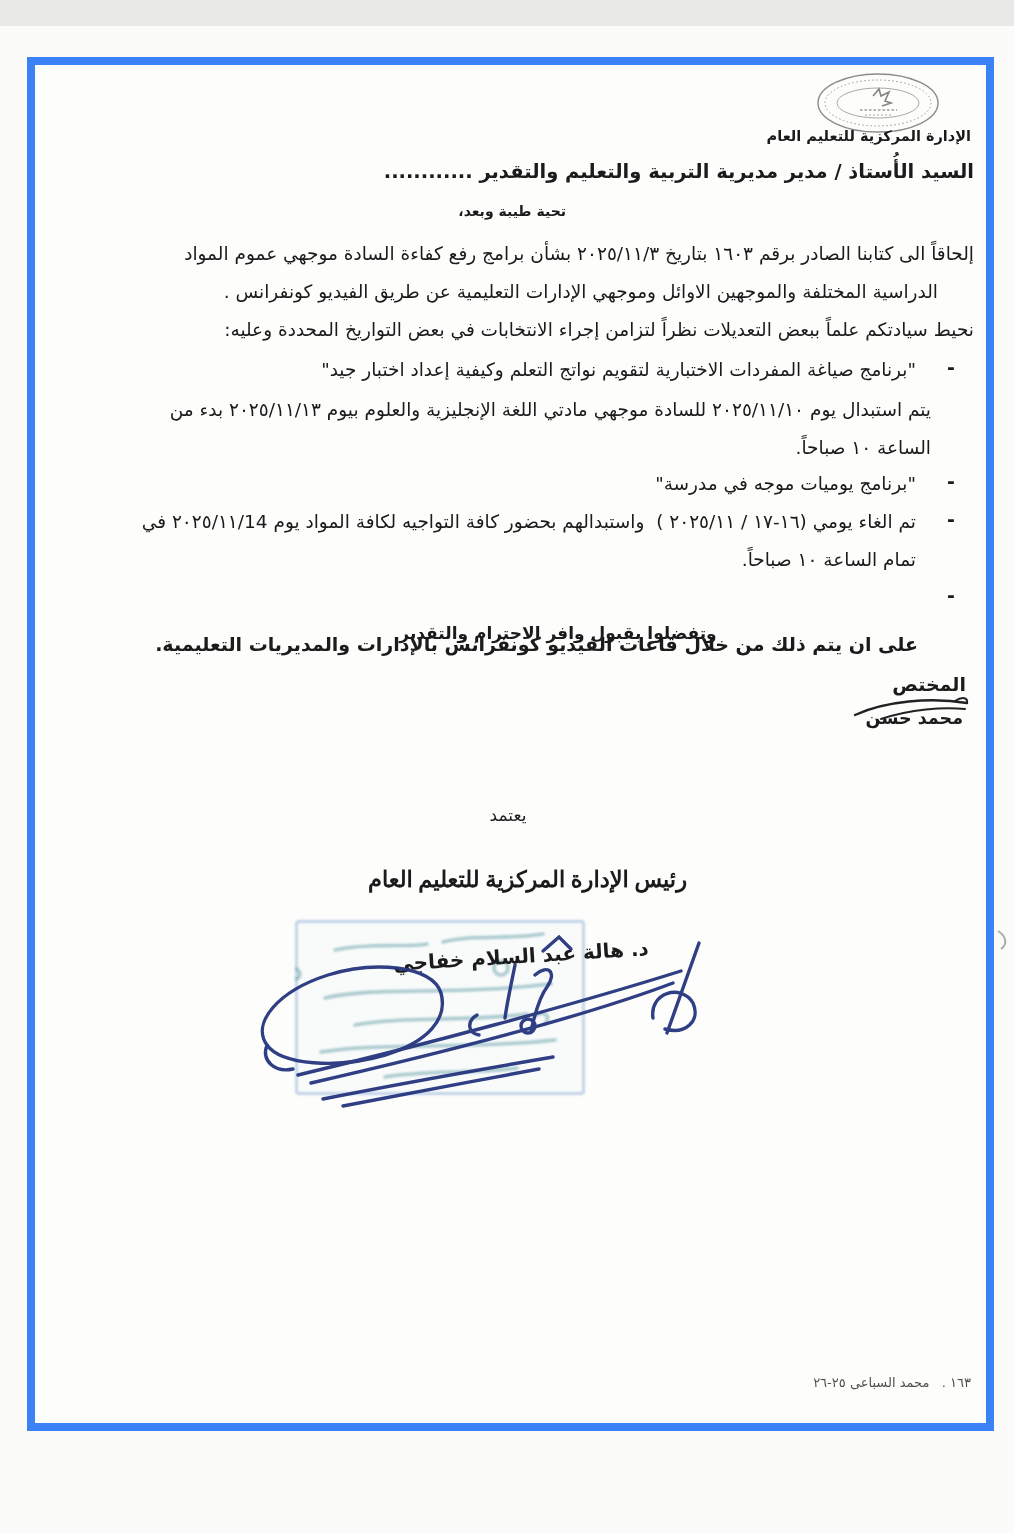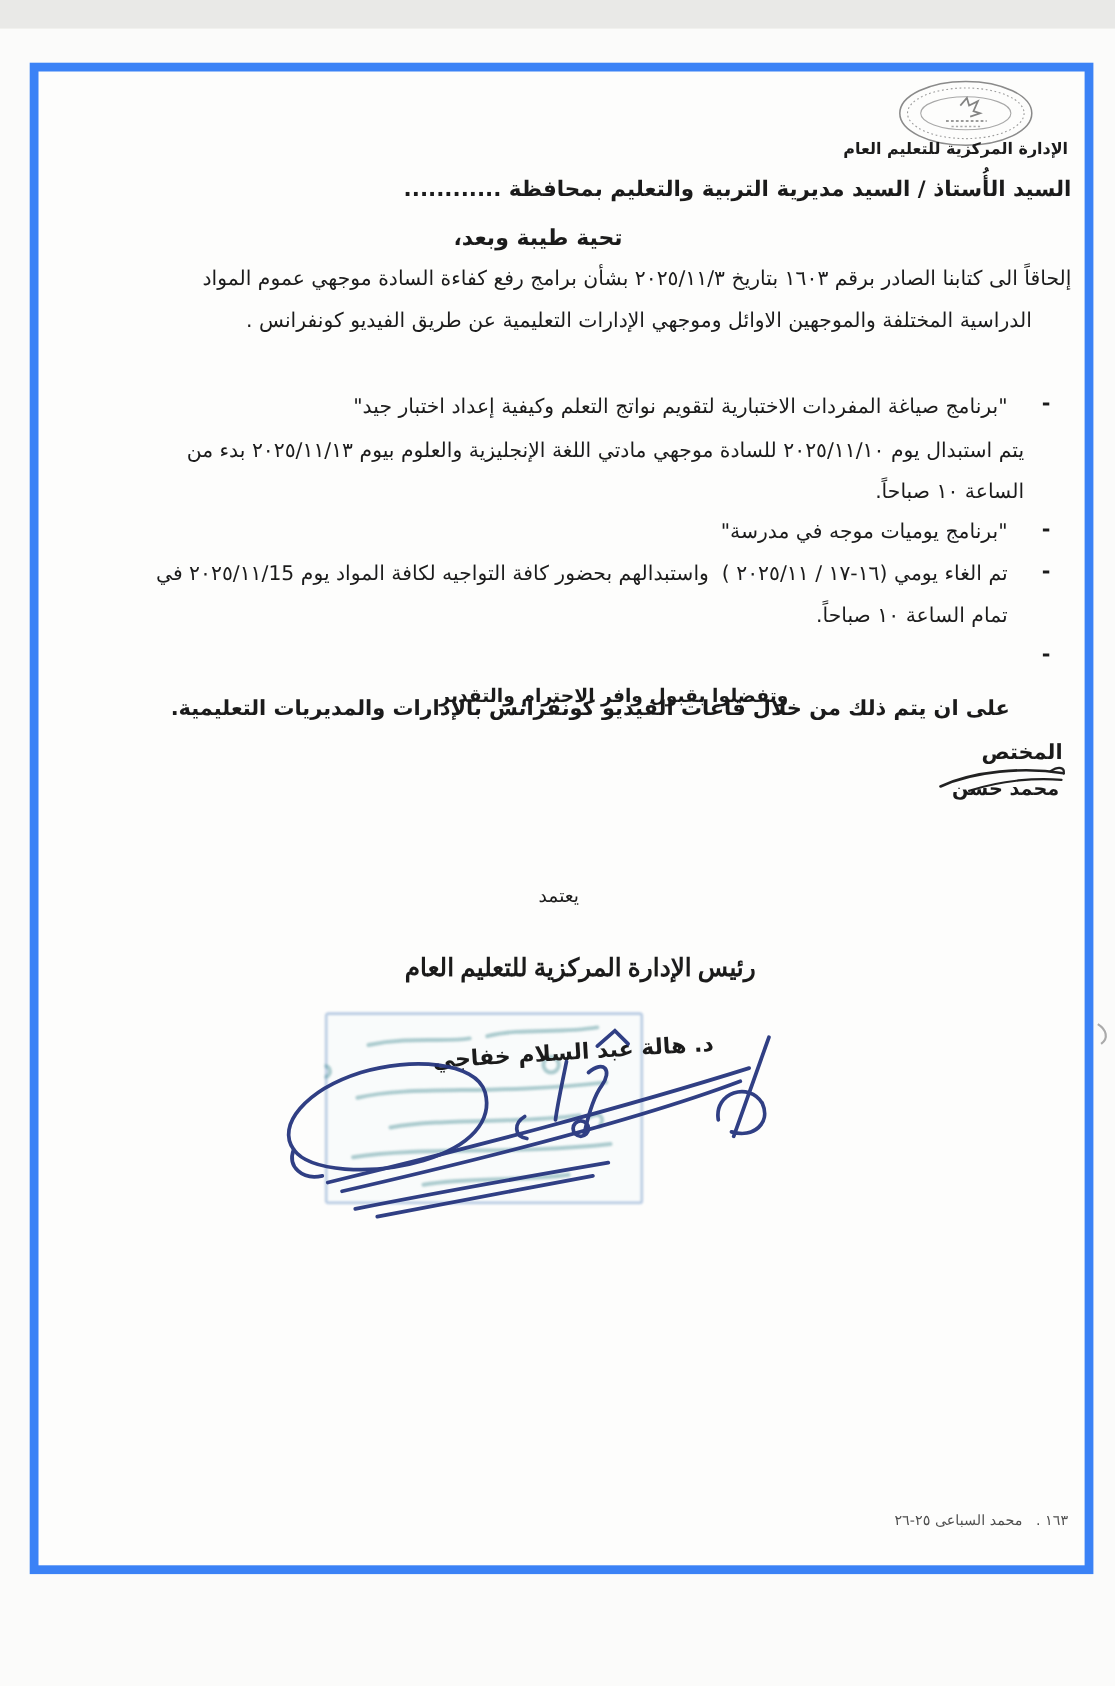--- a/index.html
+++ b/index.html
@@ -14,21 +14,21 @@
     border:8px solid #3b82f6;background:#fdfdfc;overflow:hidden;
   }
   .abs{position:absolute;}
   .line{
     position:absolute;direction:rtl;text-align:right;
     white-space:pre;font-size:18.5px;line-height:1.5;color:#1b1b1b;
   }
   .b{font-weight:700;}
   .dept{top:61px;right:15px;font-size:14.5px;}
   .recipient{top:92px;right:12px;font-size:19.5px;letter-spacing:.2px;}
-  .greeting{top:136px;right:420px;font-size:20px;margin-left:44px;}
+  .greeting{top:136px;right:420px;font-size:14px;margin-left:44px;}
   .l-intro1{top:175px;right:12px;}
   .l-intro2{top:213px;right:48px;}
   .l-intro3{top:251px;right:12px;}
   .l-b1{top:291px;right:70px;}
   .l-b1s1{top:331px;right:55px;margin-left:12px;}
   .l-b1s2{top:369px;right:55px;}
   .l-b2{top:405px;right:70px;}
   .l-b3a{top:443px;right:70px;}
   .l-b3b{top:481px;right:70px;}
   .l-b4{top:519px;right:68px;font-size:19px;margin-top:46px;}
@@ -59,38 +59,39 @@
     <ellipse cx="65" cy="33" rx="60" ry="29" fill="none" stroke="#777" stroke-width="1.4"></ellipse>
     <ellipse cx="65" cy="33" rx="53" ry="23" fill="none" stroke="#8a8a8a" stroke-width="1" stroke-dasharray="1.6,2.4"></ellipse>
     <ellipse cx="65" cy="33" rx="41" ry="15" fill="none" stroke="#9a9a9a" stroke-width="1"></ellipse>
     <path d="M60,26 l6,-7 l2,7 l8,-4 l-4,9 l6,2 l-9,3" fill="none" stroke="#6f6f6f" stroke-width="1.6"></path>
     <line x1="47" y1="40" x2="84" y2="40" stroke="#8a8a8a" stroke-width="1.6" stroke-dasharray="2.5,2"></line>
     <line x1="52" y1="45" x2="78" y2="45" stroke="#9a9a9a" stroke-width="1.2" stroke-dasharray="2,2"></line>
   </svg>
 
   <div class="line b dept">الإدارة المركزية للتعليم العام</div>
 
-  <div class="line b recipient">السيد الأُستاذ / السيد مديرية التربية والتعليم بمحافظة ............</div>
+  <div class="line b recipient">السيد الأُستاذ / مدير مديرية التربية والتعليم والتقدير ............</div>
 
   <div class="line b greeting">تحية طيبة وبعد،</div>
 
   <div class="line l-intro1">إلحاقاً الى كتابنا الصادر برقم ١٦٠٣ بتاريخ ٢٠٢٥/١١/٣ بشأن برامج رفع كفاءة السادة موجهي عموم المواد</div>
   <div class="line l-intro2">الدراسية المختلفة والموجهين الاوائل وموجهي الإدارات التعليمية عن طريق الفيديو كونفرانس .</div>
+  <div class="line l-intro3">نحيط سيادتكم علماً ببعض التعديلات نظراً لتزامن إجراء الانتخابات في بعض التواريخ المحددة وعليه:</div>
 
   <span class="dash d1">-</span>
   <div class="line l-b1">"برنامج صياغة المفردات الاختبارية لتقويم نواتج التعلم وكيفية إعداد اختبار جيد"</div>
 
   <div class="line l-b1s1">يتم استبدال يوم ٢٠٢٥/١١/١٠ للسادة موجهي مادتي اللغة الإنجليزية والعلوم بيوم ٢٠٢٥/١١/١٣ بدء من</div>
   <div class="line l-b1s2">الساعة ١٠ صباحاً.</div>
 
   <span class="dash d2">-</span>
   <div class="line l-b2">"برنامج يوميات موجه في مدرسة"</div>
 
   <span class="dash d3">-</span>
-  <div class="line l-b3a">تم الغاء يومي (١٦-١٧ / ٢٠٢٥/١١ )  واستبدالهم بحضور كافة التواجيه لكافة المواد يوم ٢٠٢٥/١١/15 في</div>
+  <div class="line l-b3a">تم الغاء يومي (١٦-١٧ / ٢٠٢٥/١١ )  واستبدالهم بحضور كافة التواجيه لكافة المواد يوم ٢٠٢٥/١١/14 في</div>
   <div class="line l-b3b">تمام الساعة ١٠ صباحاً.</div>
 
   <span class="dash d4">-</span>
   <div class="line b l-b4">على ان يتم ذلك من خلال قاعات الفيديو كونفرانس بالإدارات والمديريات التعليمية.</div>
 
   <div class="line b closing">وتفضلوا بقبول وافر الاحترام والتقدير</div>
 
   <div class="line b mukhtass">المختص</div>
 
   <svg class="abs swoosh" width="120" height="28" viewBox="0 0 120 28">

